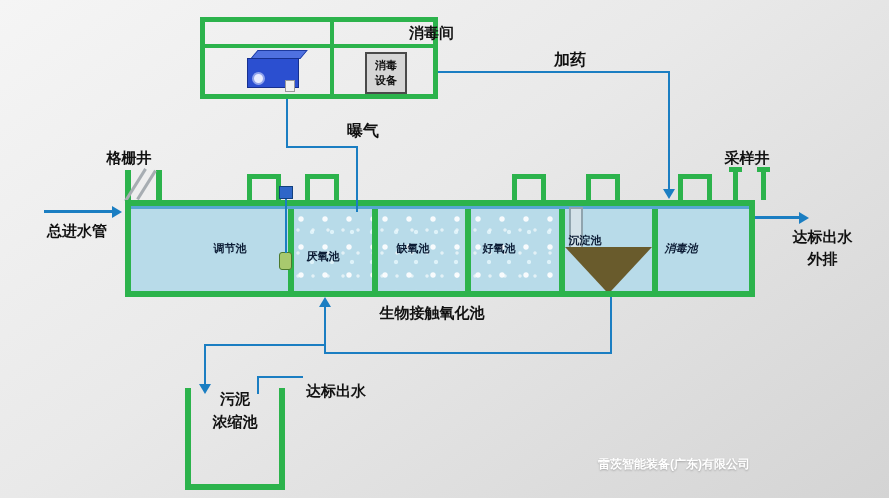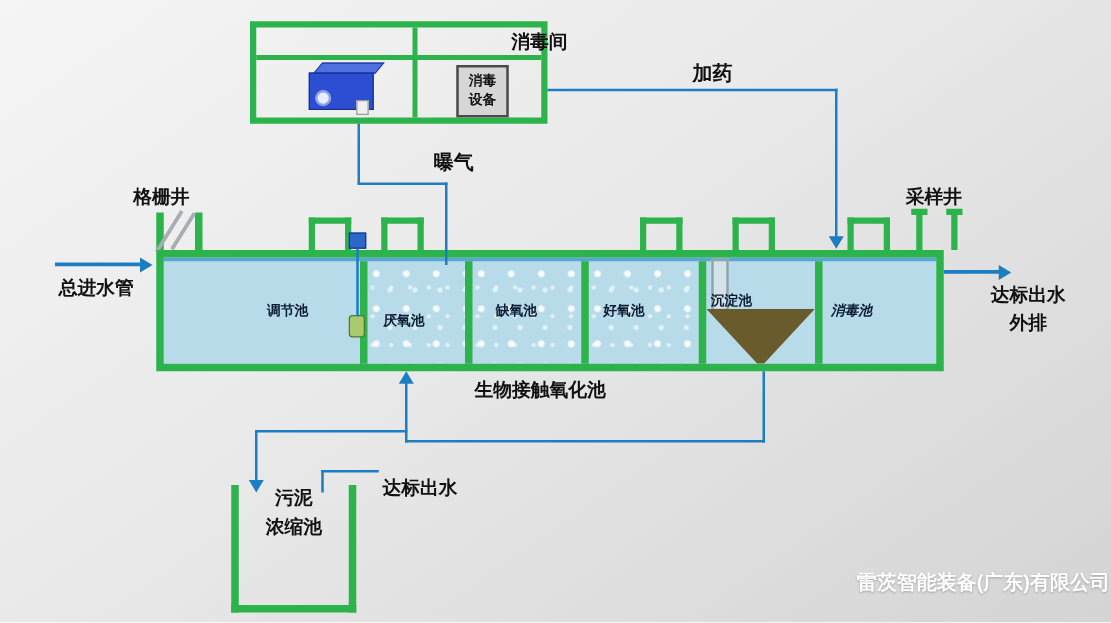--- a/index.html
+++ b/index.html
@@ -14,22 +14,22 @@
   .arr-right{border-width:6px 0 6px 10px;border-color:transparent transparent transparent #1b7ec2;}
   .arr-down{border-width:10px 6px 0 6px;border-color:#1b7ec2 transparent transparent transparent;}
   .arr-up{border-width:0 6px 10px 6px;border-color:transparent transparent #1b7ec2 transparent;}
   .lbl{position:absolute;font-weight:bold;color:#111;font-size:15px;line-height:1.45;
     text-align:center;white-space:pre-line;z-index:8;}
   .tank-lbl{position:absolute;font-weight:bold;color:#0c1c35;font-size:11px;text-align:center;z-index:6;}
   
   .logo{position:absolute;left:20px;top:12px;color:#fff;font-size:27px;font-weight:bold;
     letter-spacing:1px;z-index:9;text-shadow:0 1px 2px rgba(0,0,0,.18);}
   .logo sup{font-size:11px;vertical-align:super;}
-  .company{position:absolute;left:598px;top:456px;width:290px;text-align:right;color:#fff;
-    font-size:16px;font-weight:bold;z-index:9;text-shadow:0 1px 2px rgba(0,0,0,.25);}
+  .company{position:absolute;left:598px;top:456px;width:290px;text-align:left;color:#fff;
+    font-size:12px;font-weight:bold;z-index:9;text-shadow:0 1px 2px rgba(0,0,0,.25);}
   
   .equip{position:absolute;left:200px;top:17px;width:238px;height:82px;
     border:5px solid #2cb34c;z-index:4;}
   .eq-lbl{position:absolute;font-size:15px;font-weight:bold;color:#111;text-align:center;top:2px;}
   .eq-vdiv{position:absolute;left:125px;top:0;width:4px;height:72px;background:#2cb34c;}
   .eq-hdiv{position:absolute;left:0;top:22px;width:228px;height:4px;background:#2cb34c;}
   .blower{position:absolute;left:40px;top:26px;width:62px;height:46px;}
   .blower-top{position:absolute;left:9px;top:2px;width:50px;height:9px;background:#4f71e0;
     border:1px solid #1c3aa0;transform:skewX(-40deg);}
   .blower-body{position:absolute;left:2px;top:10px;width:52px;height:30px;background:#2b4fd0;border:1px solid #16308f;}

